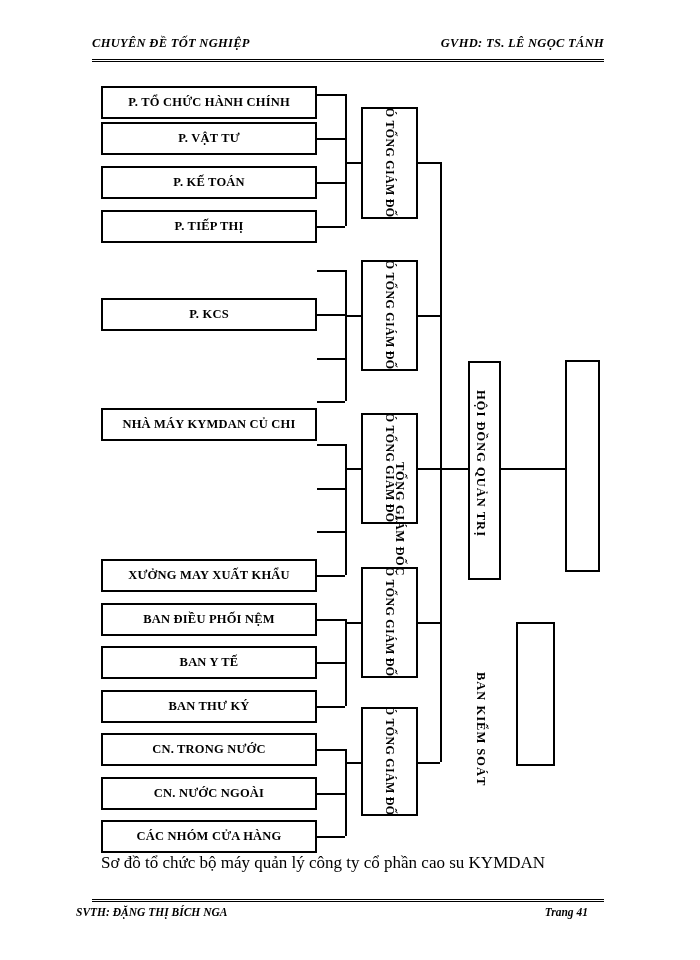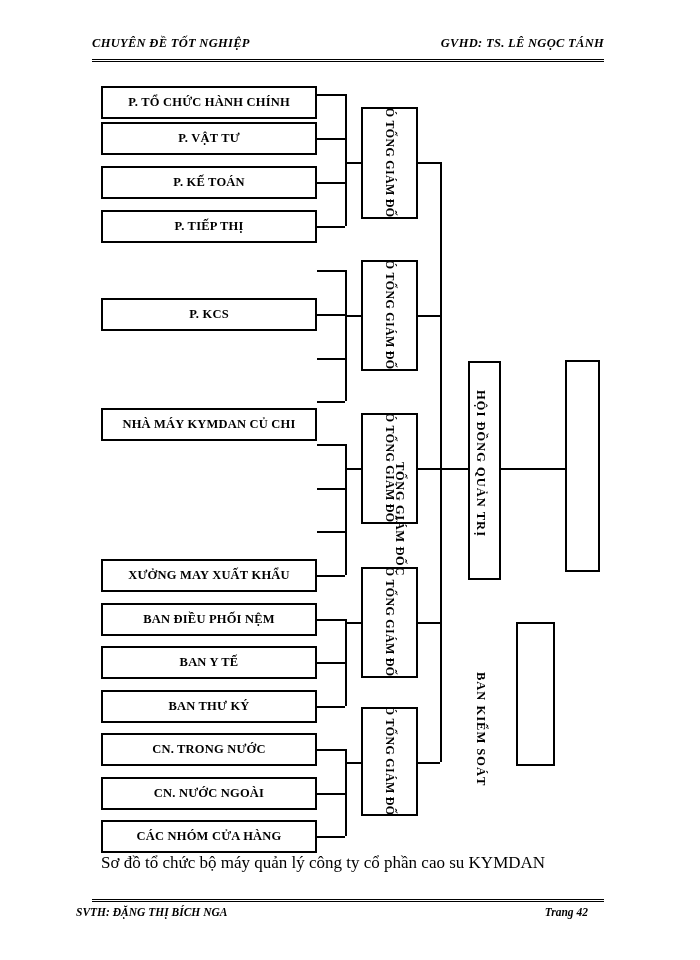--- a/index.html
+++ b/index.html
@@ -296,16 +296,16 @@
 
     <div class="box" style="left:516px; top:622px; width:39px; height:144px"></div>
 
   </div>
 
   <div id="caption">Sơ đồ tổ chức bộ máy quản lý công ty cổ phần cao su KYMDAN</div>
 
   <div id="footer-rule"></div>
   <div id="footer">
     <span id="footer-left" class="ftr-text">SVTH: ĐẶNG THỊ BÍCH NGA</span>
-    <span id="footer-right" class="ftr-text">Trang  42</span>
+    <span id="footer-right" class="ftr-text">Trang  41</span>
   </div>
 
 </div>
 
 </body></html>

